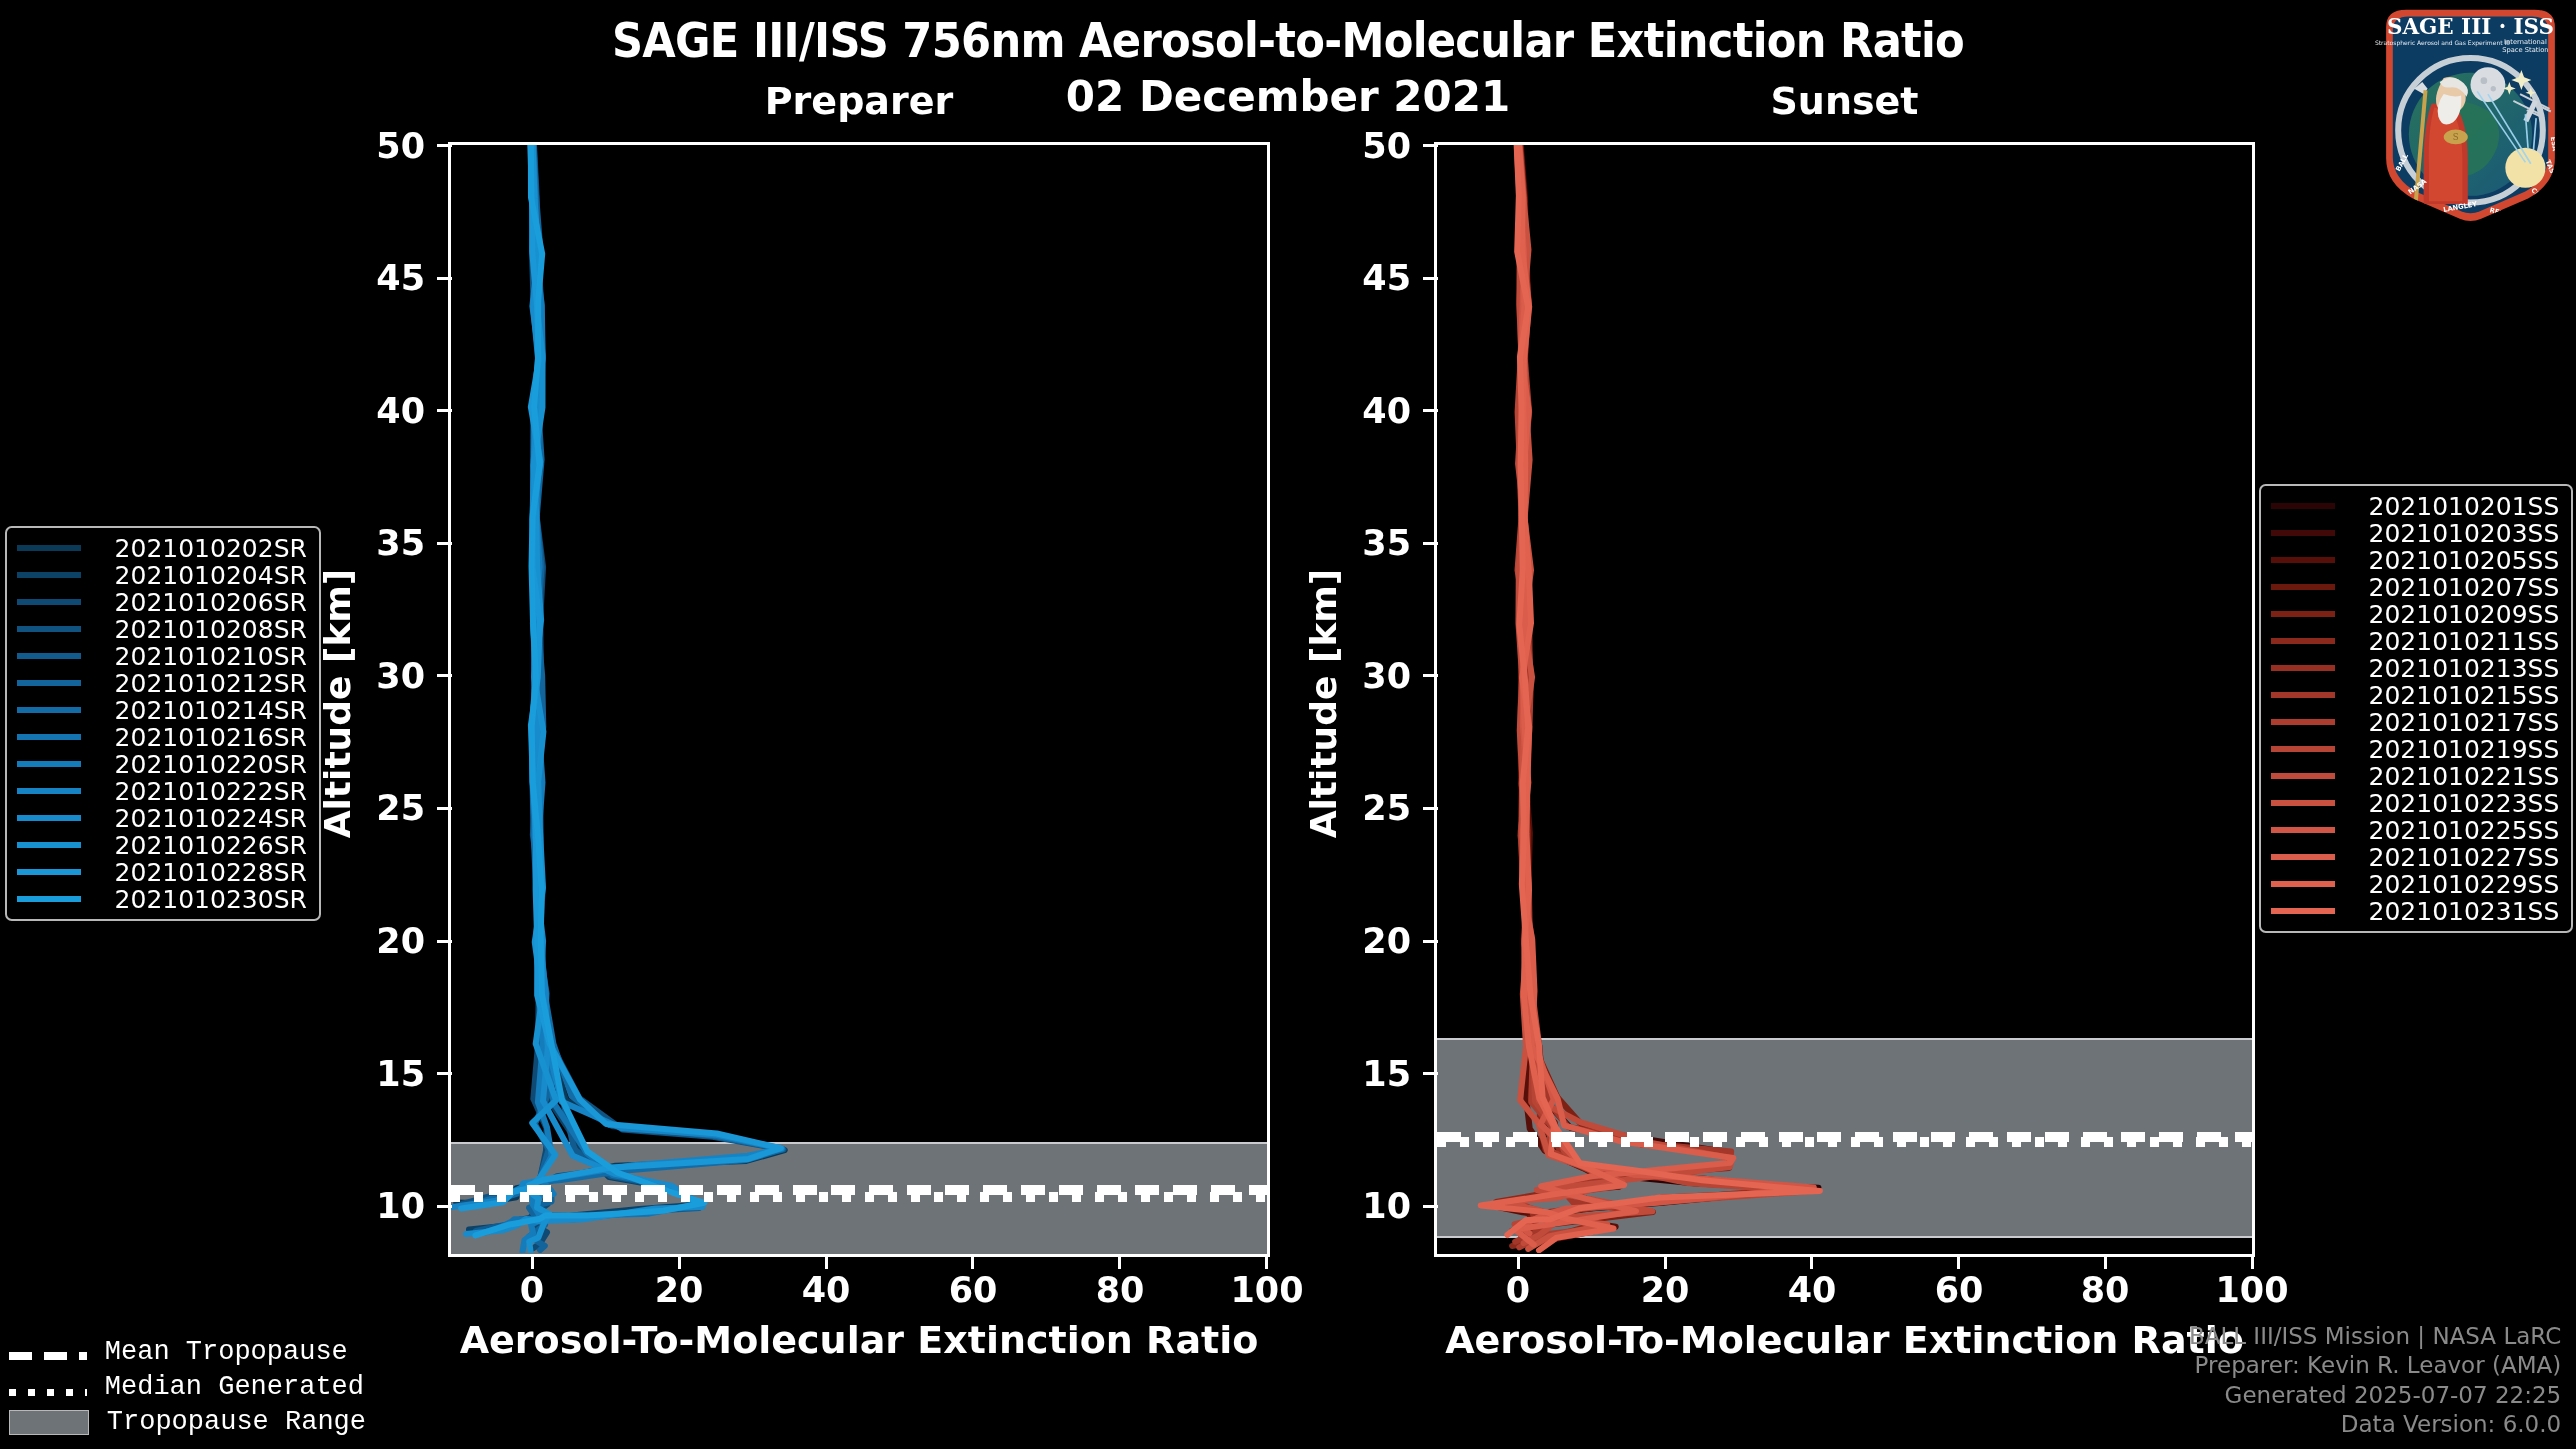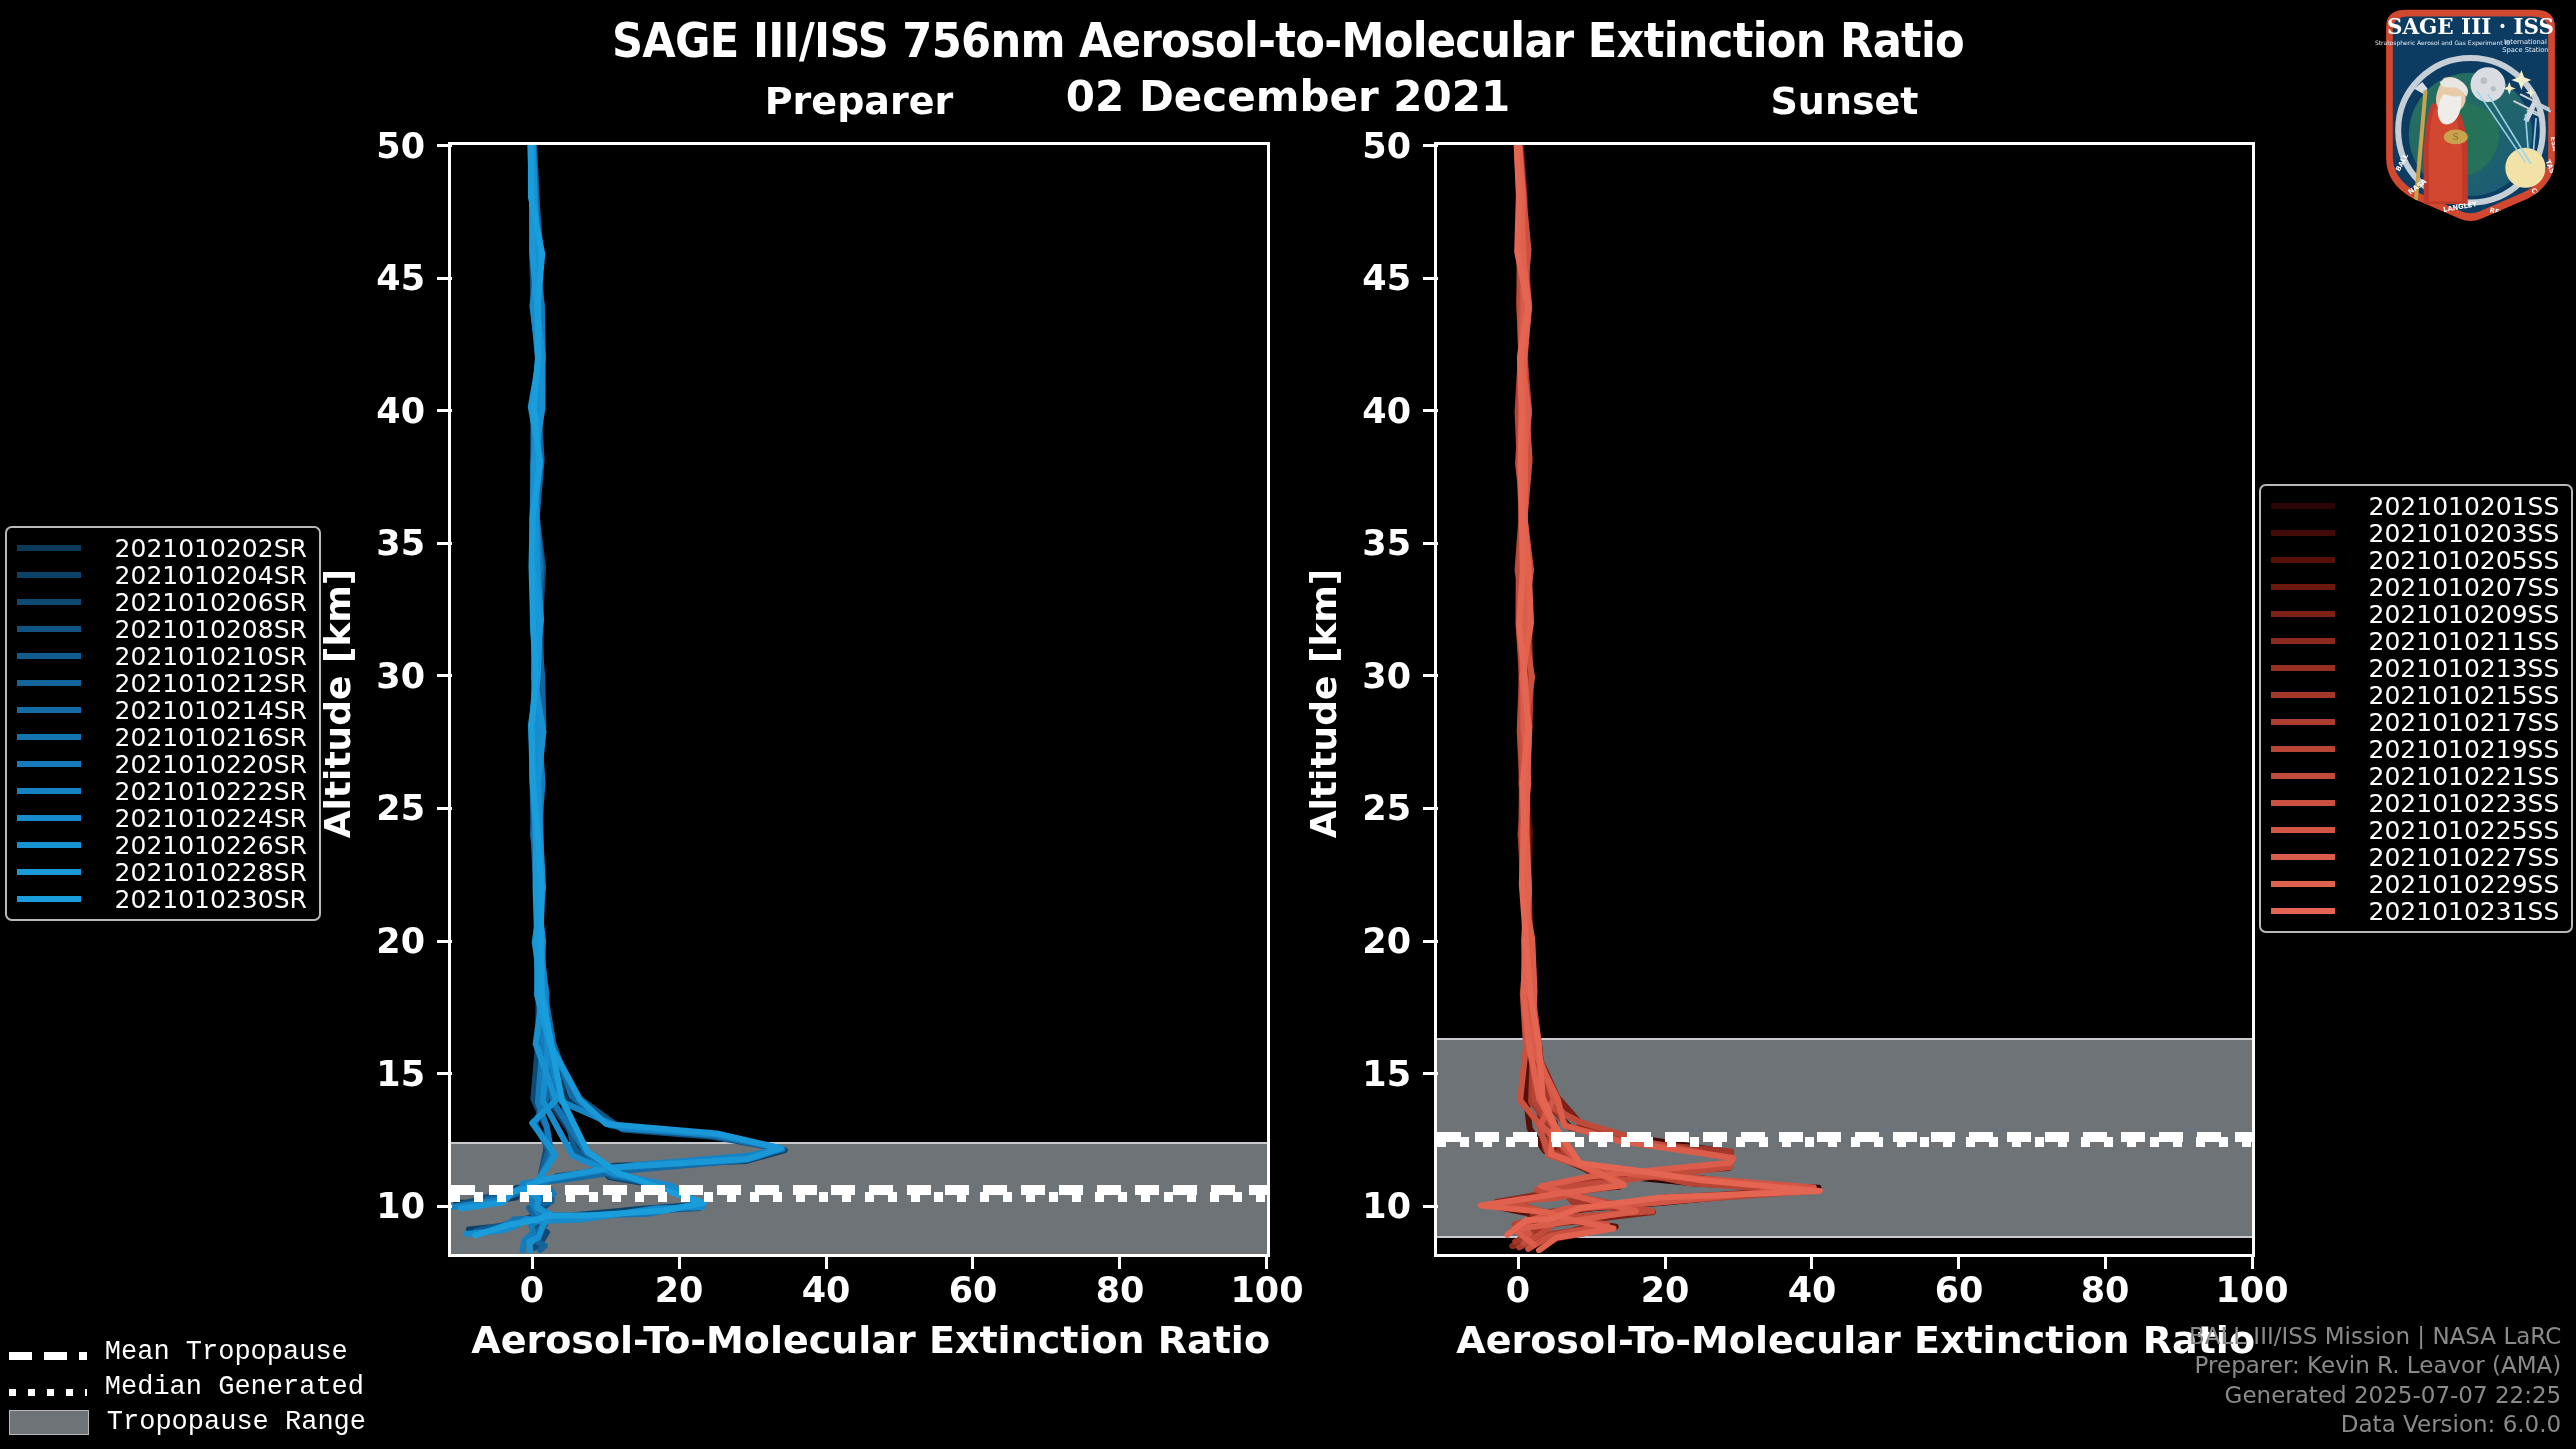--- a/index.html
+++ b/index.html
@@ -13,21 +13,21 @@
   #sunset-label{left:1434px;top:79px;width:821px;text-align:center;font-size:38px;font-weight:bold;}
   .panel{position:absolute;top:142px;height:1115px;background:#000;
          border:3.4px solid #fff;box-sizing:border-box;}
   #panel-sr{left:448px;width:822px;}
   #panel-ss{left:1434px;width:821px;}
   .plotarea{position:absolute;inset:0;overflow:hidden;}
   .ylab{position:absolute;font-size:35px;font-weight:bold;text-align:right;transform:translateY(-50%);}
   .ytick{position:absolute;height:2.7px;background:#fff;width:14.8px;}
   .xlab{position:absolute;font-size:35px;font-weight:bold;text-align:center;transform:translateX(-50%);}
   .xtick{position:absolute;width:2.7px;background:#fff;height:14.8px;}
-  .axtitle{position:absolute;font-size:38px;font-weight:bold;text-align:right;}
+  .axtitle{position:absolute;font-size:38px;font-weight:bold;text-align:center;}
   .ytitle{position:absolute;font-size:36px;font-weight:bold;transform:rotate(-90deg);
           transform-origin:50% 50%;white-space:nowrap;}
   .legend{position:absolute;border:2px solid #b8b8b8;border-radius:6.7px;background:#000;
           padding:6.7px 12px 6.7px 9.4px;}
   .lrow{display:flex;align-items:center;height:27px;gap:19px;}
   .lswatch{width:64px;height:6px;margin-right:14.8px;flex:none;}
   .ltext{font-size:25px;white-space:nowrap;font-family:"DejaVu Sans","Liberation Sans",sans-serif;}
   .blrow{display:flex;align-items:center;height:35px;}
   .bltext{font-size:27px;white-space:nowrap;font-family:Liberation Mono, monospace;}
   .blsw{width:78px;height:16px;margin-right:17.4px;flex:none;position:relative;}

